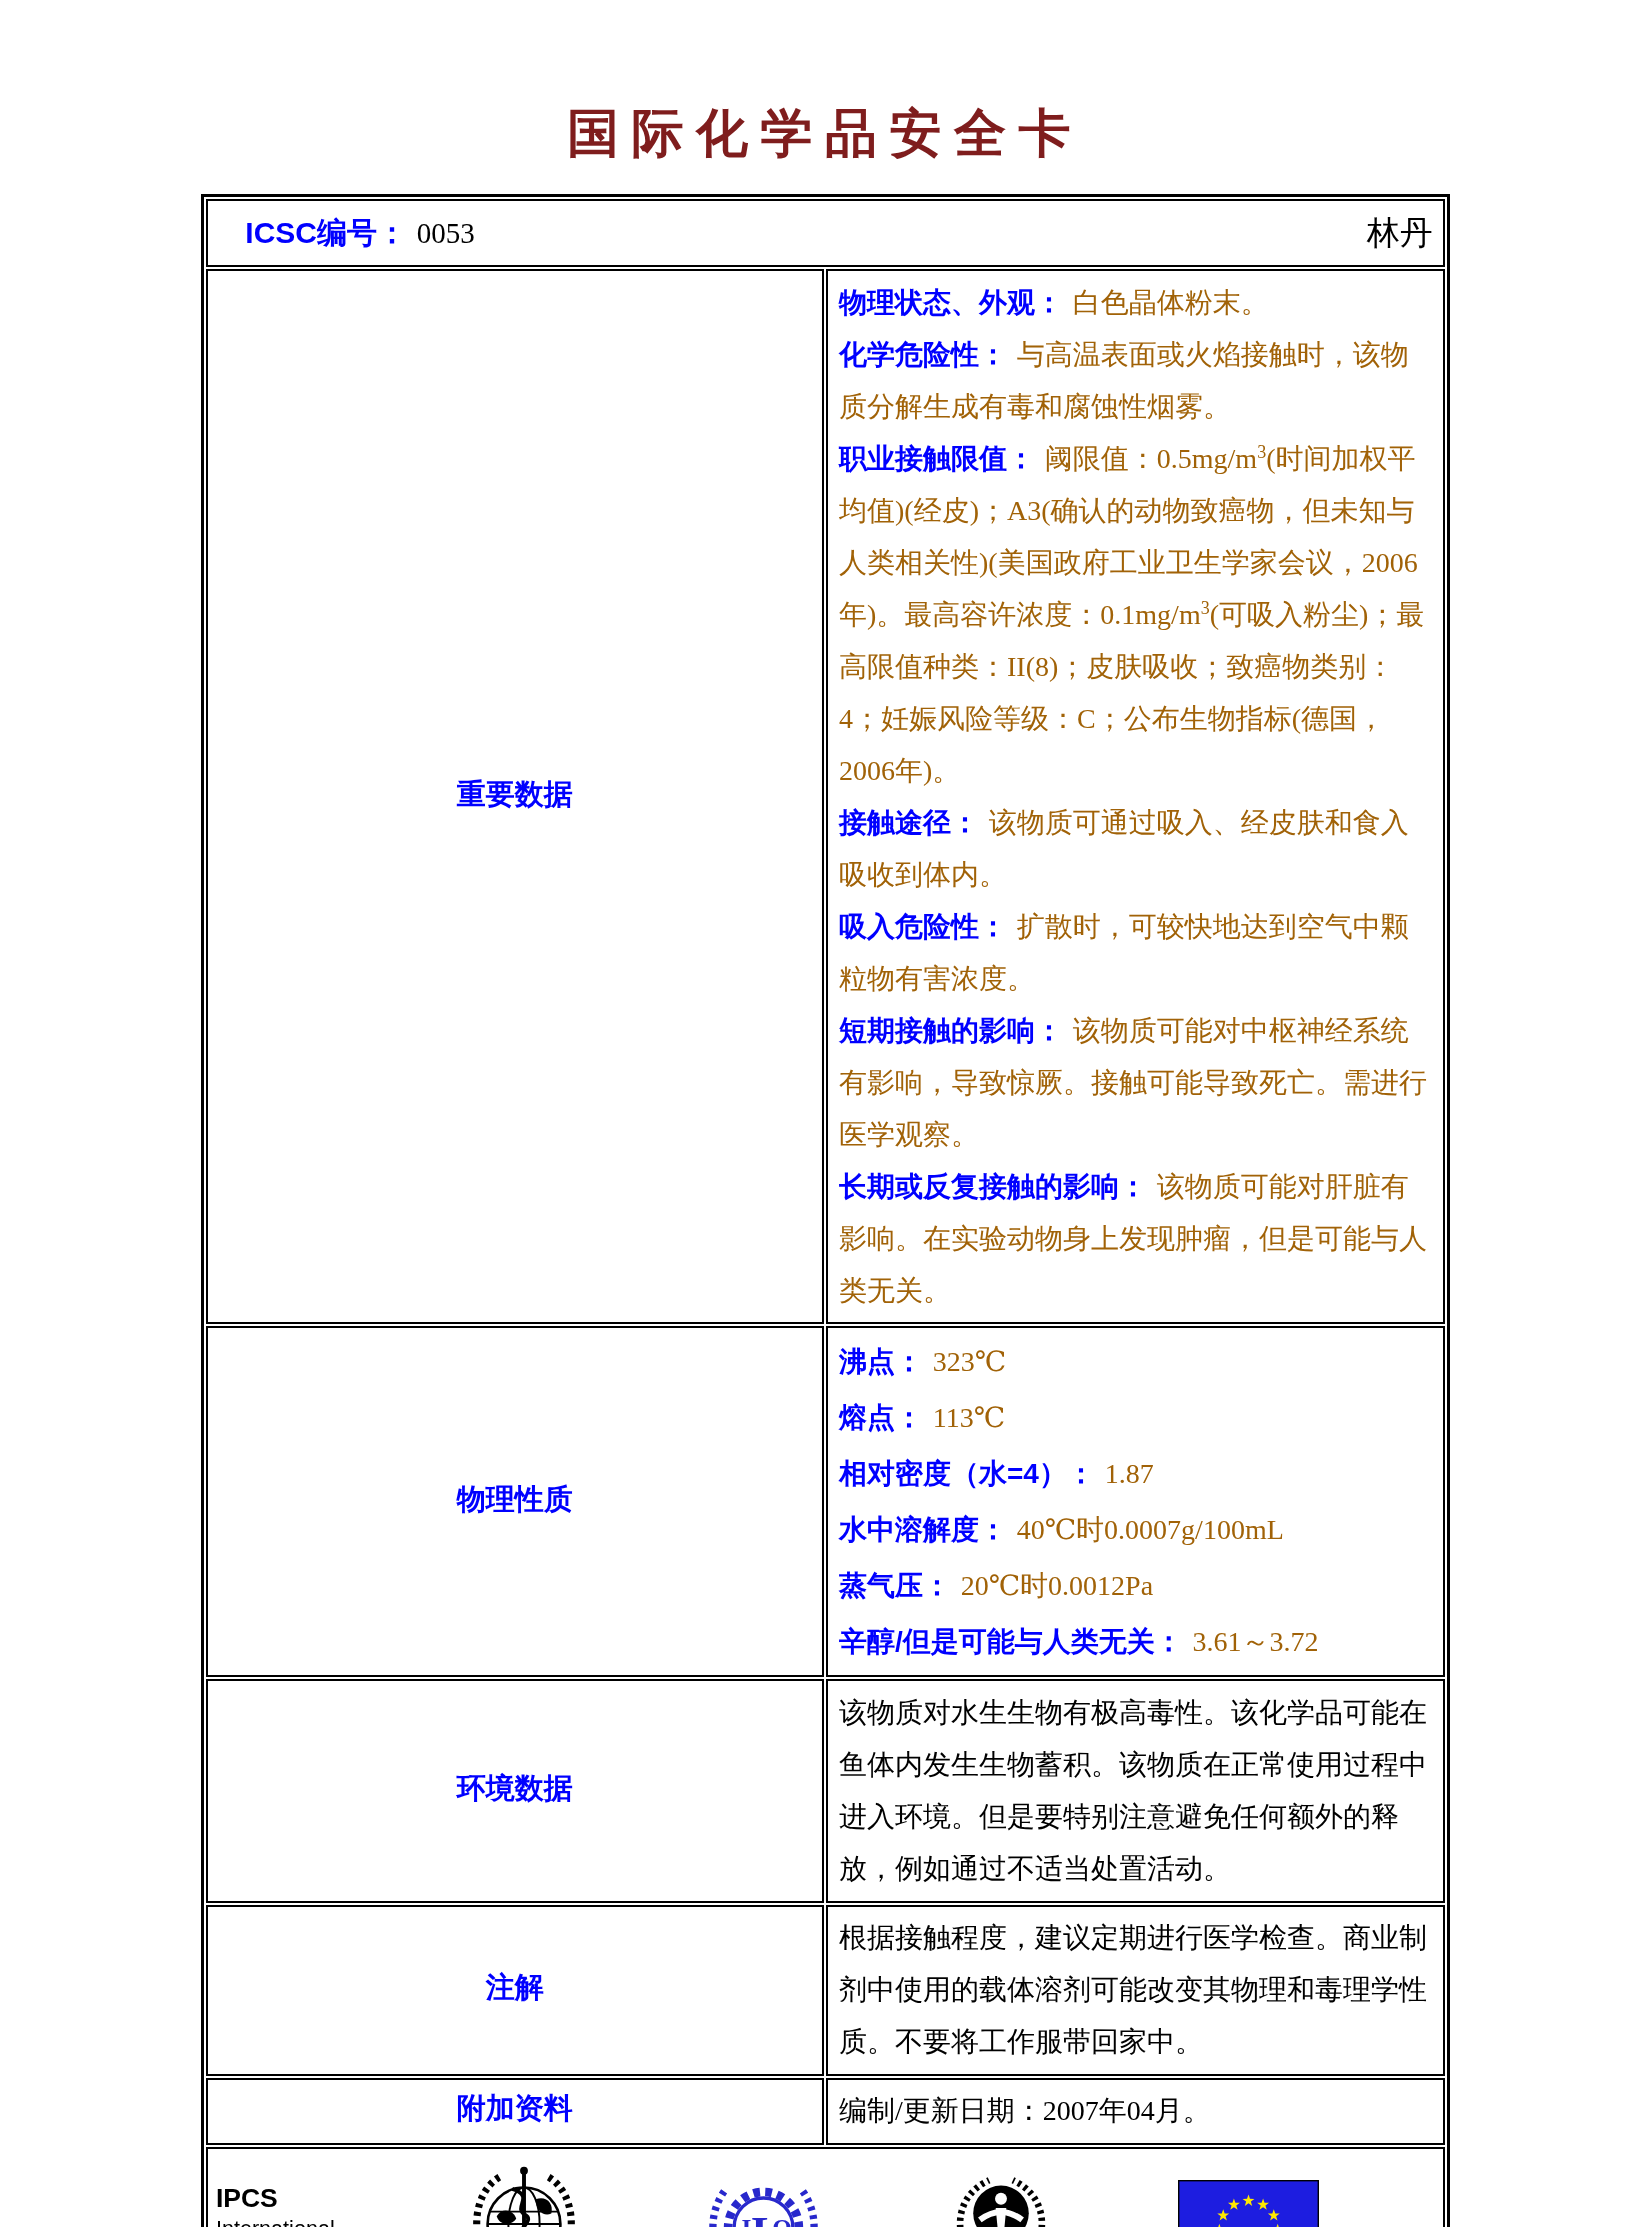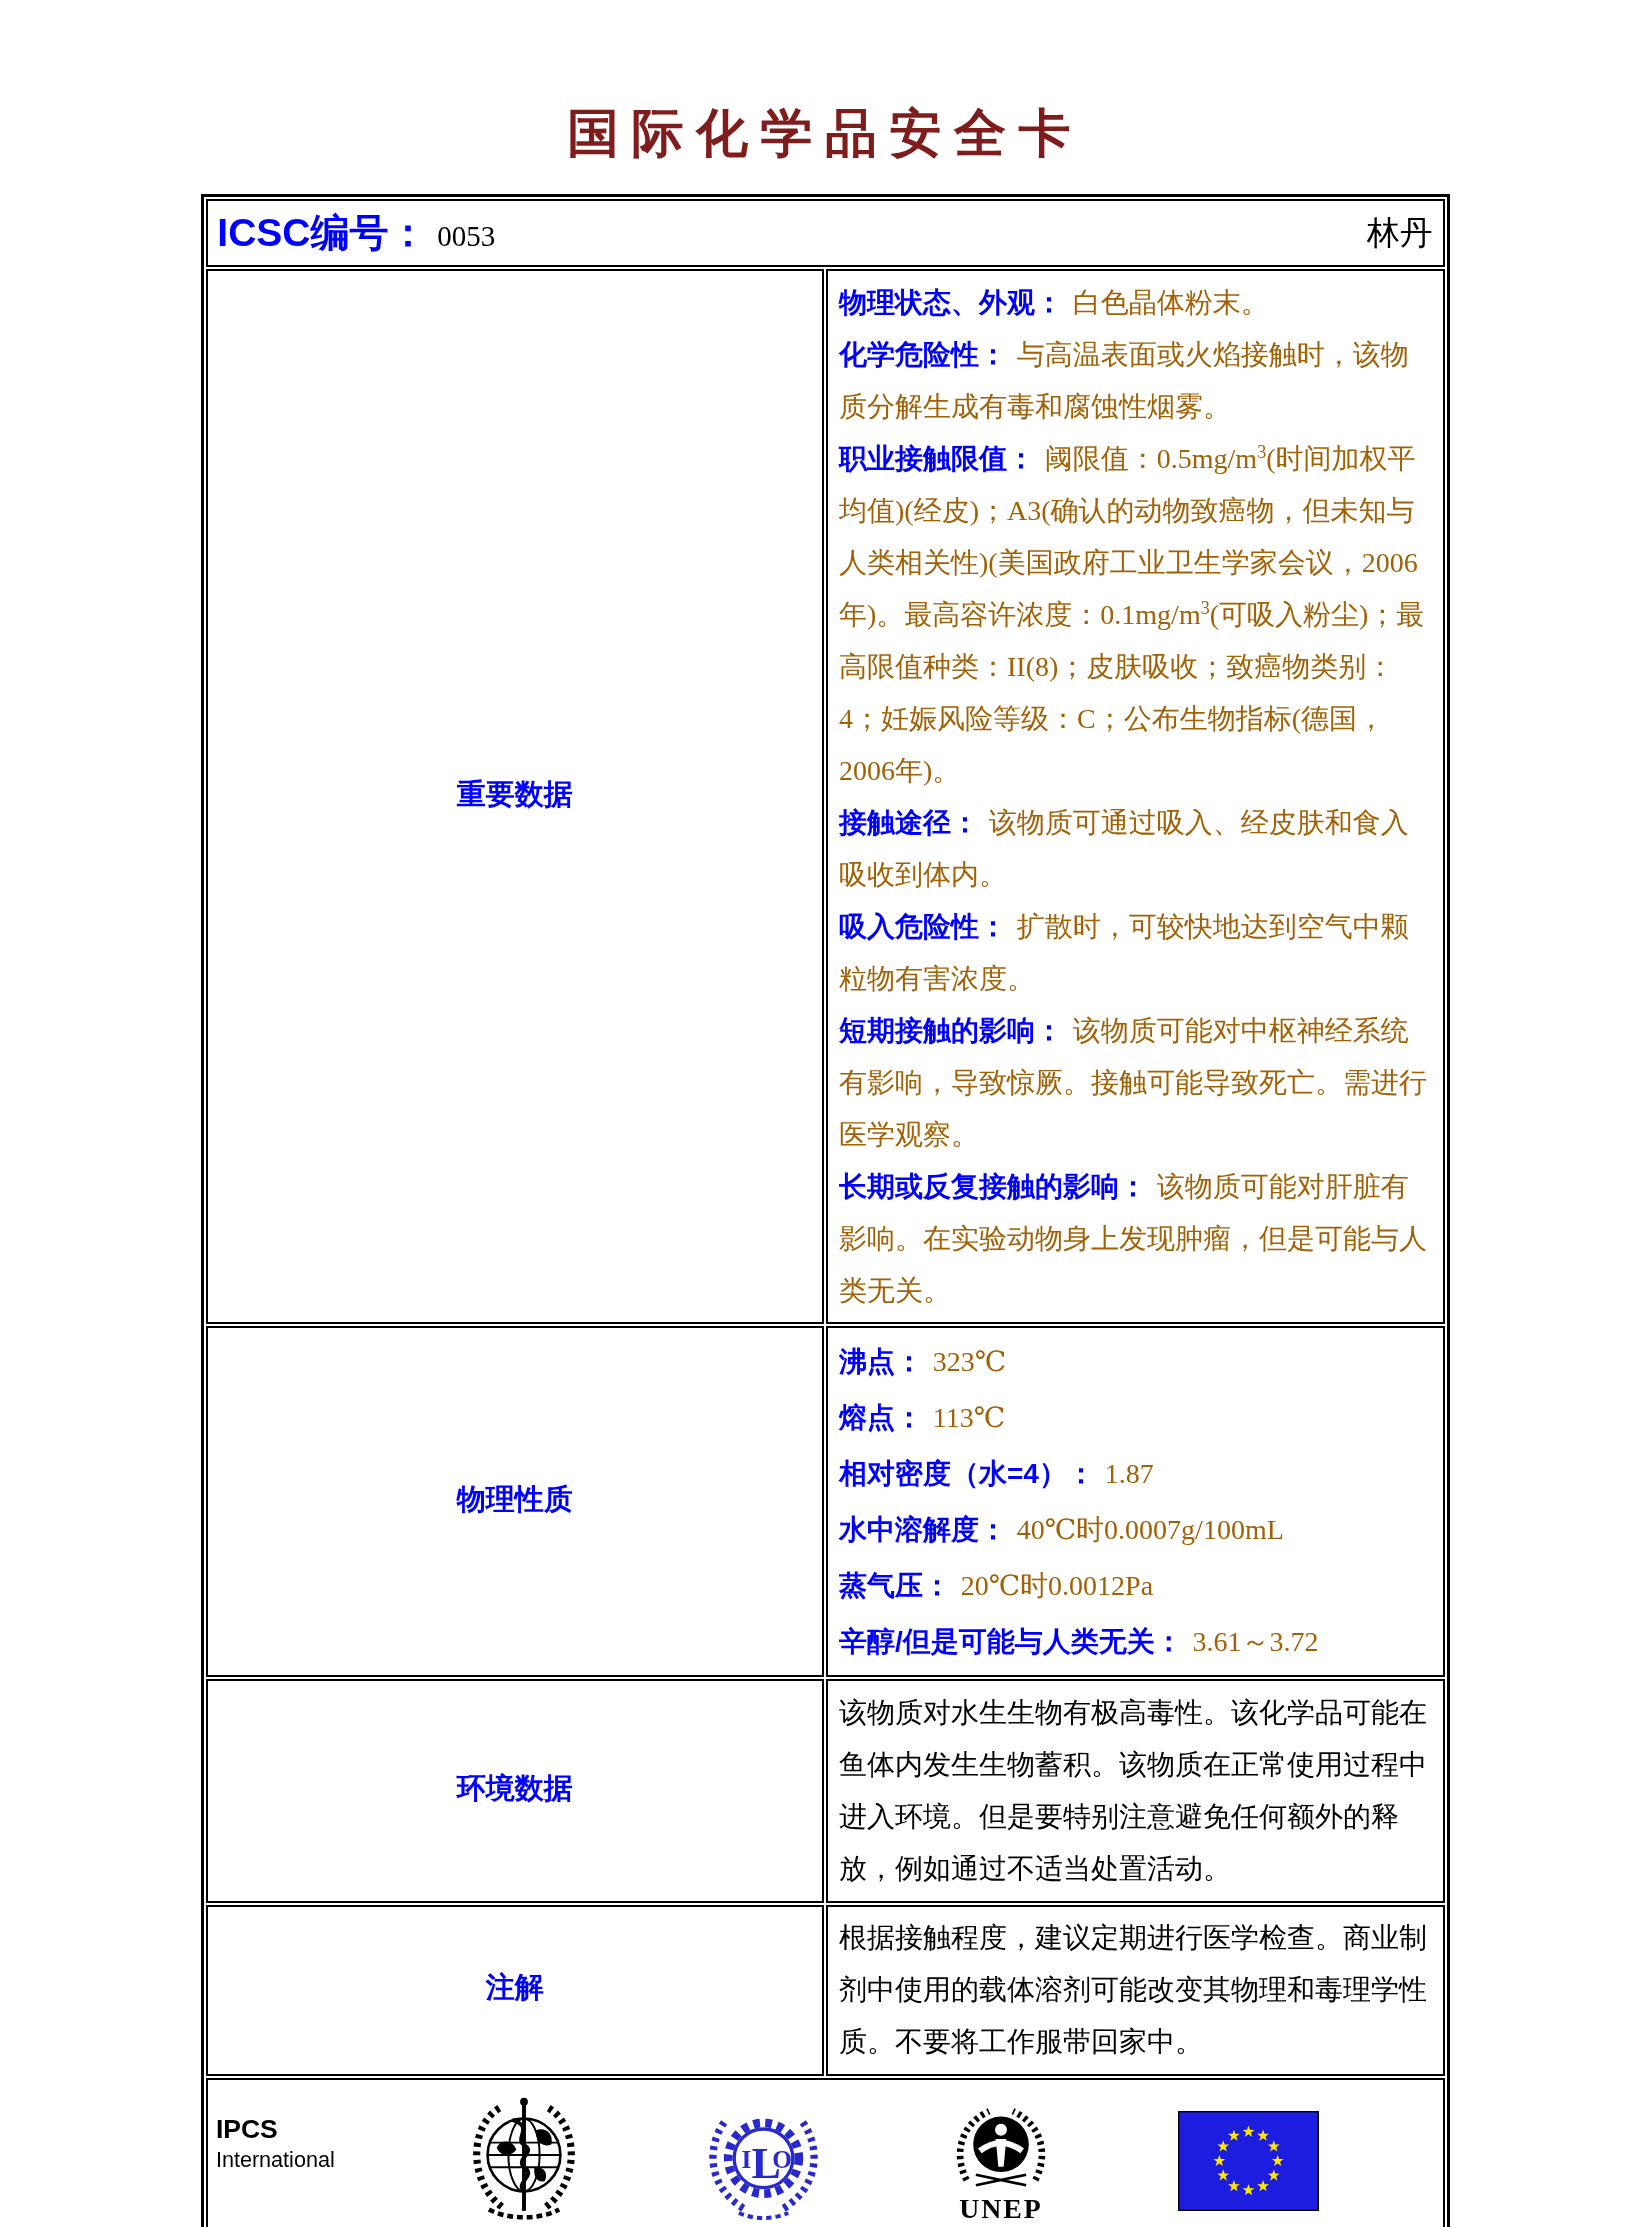--- a/index.html
+++ b/index.html
@@ -29,21 +29,21 @@
   .blabel{
     color:#0000ff;font-weight:bold;
     font-family:"Liberation Sans","DejaVu Sans",sans-serif;
     padding-right:9.8px;
   }
   .btext{color:#a16207;}
   sup{font-size:18px;vertical-align:super;line-height:0;}
   
   .hdr-cell{height:64px;}
   .hdr-flex{display:flex;justify-content:space-between;align-items:center;padding:0 9.8px;font-size:29px;}
-  .hdr-left .blabel{font-size:39px;}
+  .hdr-left .blabel{font-size:30px;margin-left:28px;}
   .chem-name{font-size:33px;}
   
   .phys .para{line-height:56px;}
   
   .logos-cell{height:223px;position:relative;}
   .logos-wrap{position:relative;width:100%;height:223px;}
   .ipcs{position:absolute;left:8.4px;top:33px;font-family:"Liberation Sans","DejaVu Sans",sans-serif;}
   .ipcs .acro{font-size:26.5px;font-weight:bold;line-height:32px;margin-bottom:1px;}
   .ipcs .line{font-size:21.6px;line-height:27px;}
   .who-logo{position:absolute;left:251px;top:11px;}
@@ -108,20 +108,26 @@
     </td>
   </tr>
 
   <tr>
     <td class="lbl">注解</td>
     <td class="content">
       <div style="min-height:92px;">根据接触程度，建议定期进行医学检查。商业制剂中使用的载体溶剂可能改变其物理和毒理学性质。不要将工作服带回家中。</div>
     </td>
   </tr>
 
+  <tr>
+    <td class="lbl">附加资料</td>
+    <td class="content addl" style="height:39px;">
+      <span class="addl-text">编制/更新日期：2007年04月。</span>
+    </td>
+  </tr>
 
   <tr>
     <td colspan="2" class="logos-cell">
       <div class="logos-wrap">
         <div class="ipcs">
           <div class="acro">IPCS</div>
           <div class="line">International</div>
 
         </div>
 

